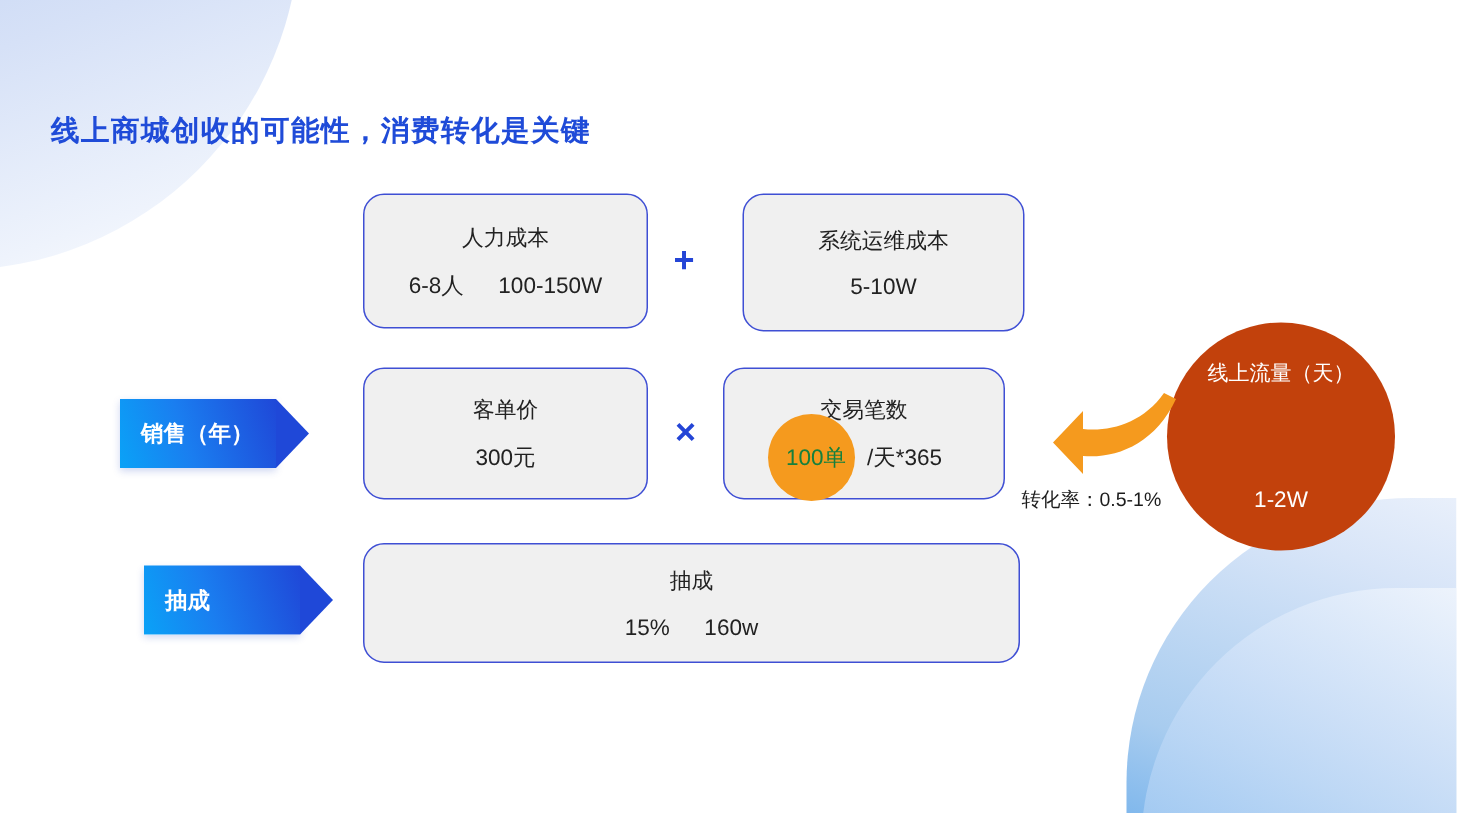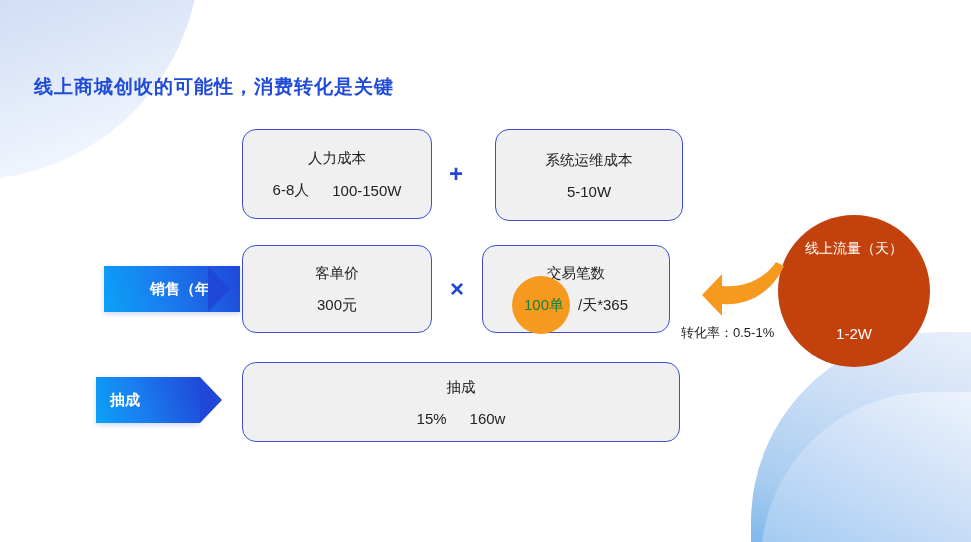--- a/index.html
+++ b/index.html
@@ -290,21 +290,21 @@
     </div>
   </div>
   <div class="op" style="left:449px; top:162px;">+</div>
   <div class="card" style="left:495px; top:129px; width:188px; height:92px;">
     <div class="card-title">系统运维成本</div>
     <div class="card-values">
       <span>5-10W</span>
     </div>
   </div>
 
-  <div class="tag" style="left:104px; top:266px;padding-left:32px;">
+  <div class="tag" style="left:80px; top:266px;">
     <div class="tag-label">销售（年）</div>
     <div class="tag-arrow"></div>
   </div>
   <div class="card" style="left:242px; top:245px; width:190px; height:88px;">
     <div class="card-title">客单价</div>
     <div class="card-values">
       <span>300元</span>
     </div>
   </div>
   <div class="op" style="left:450px; top:277px;">×</div>

